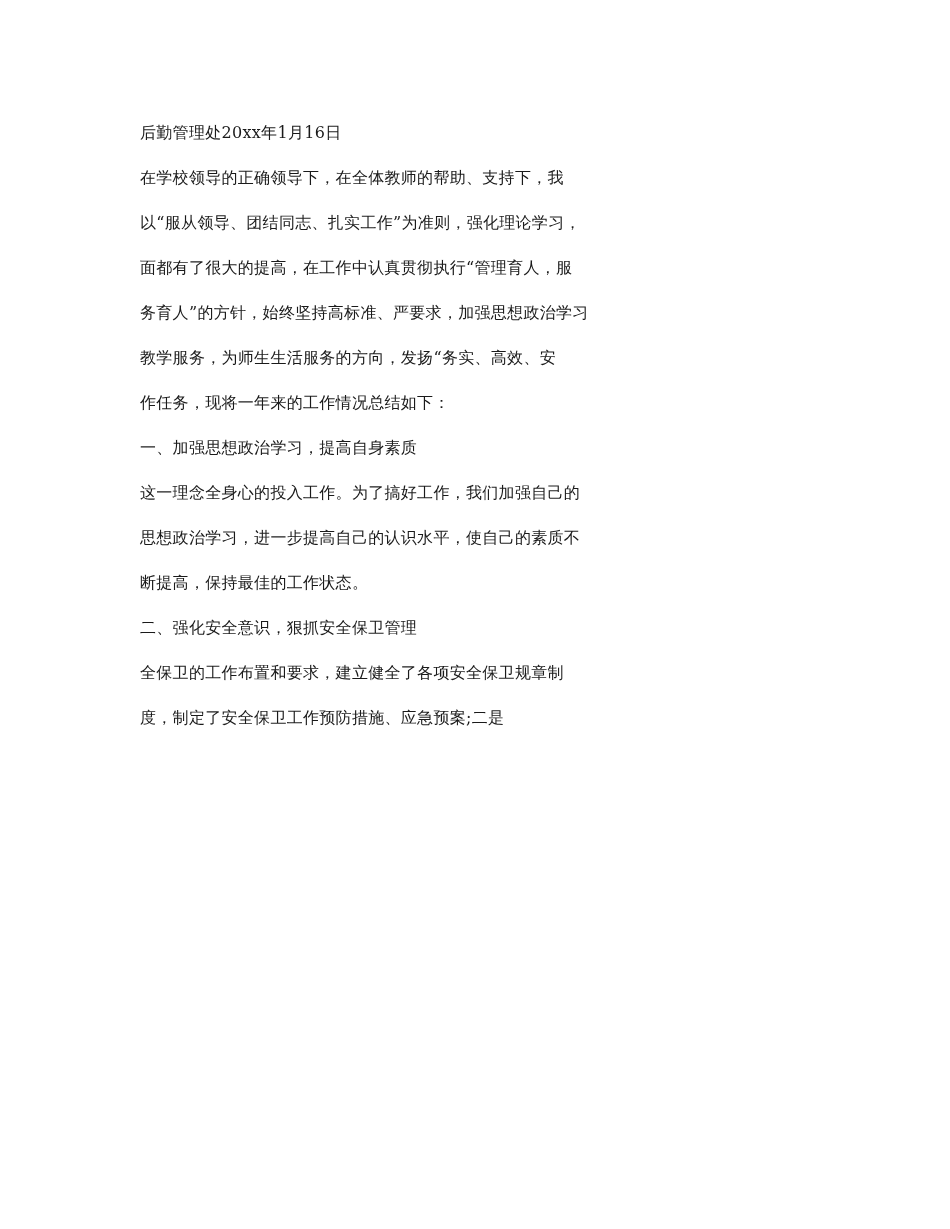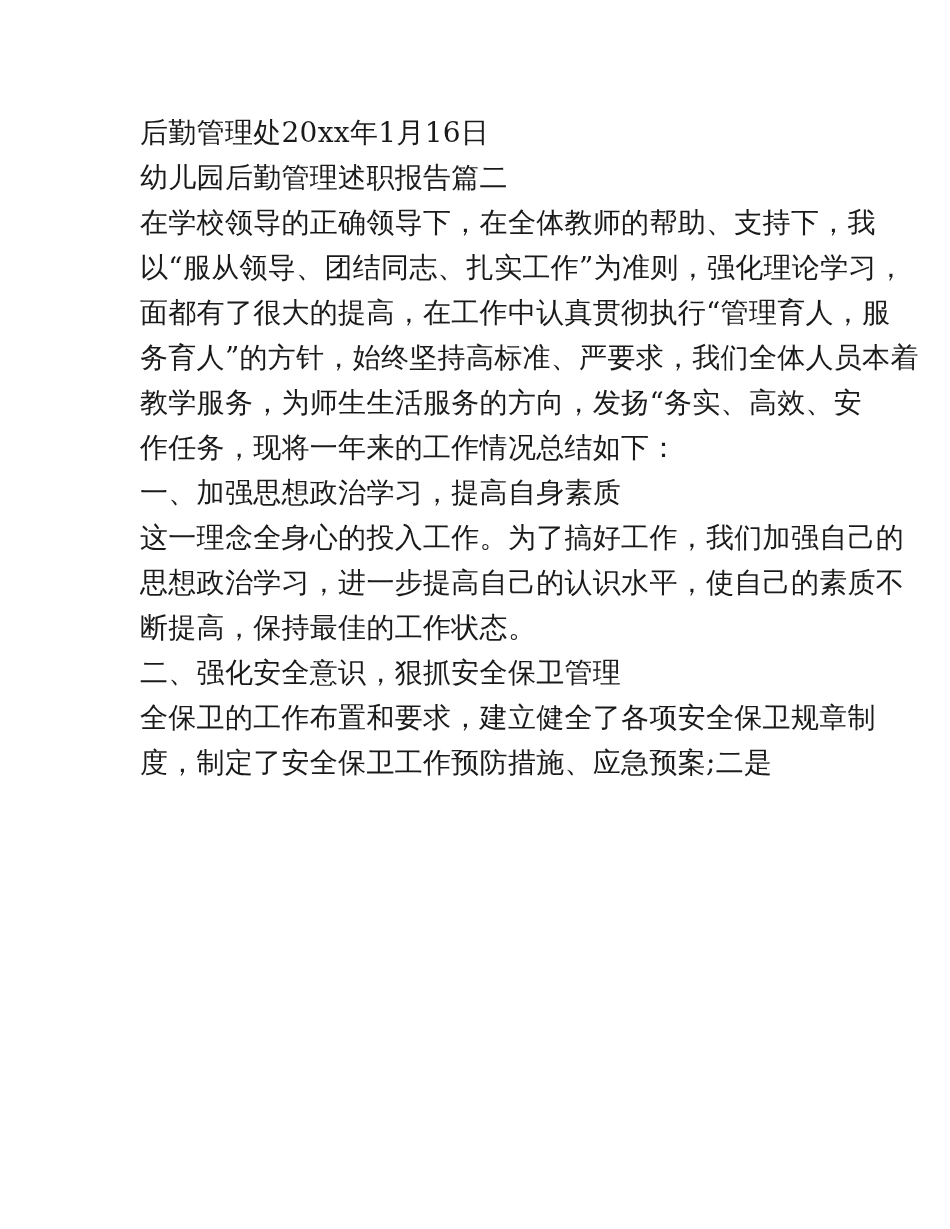--- a/index.html
+++ b/index.html
@@ -15,37 +15,36 @@
       font-family: "DejaVu Serif", "Liberation Serif", serif;
       color: #1a1a1a;
     }
     .page {
       position: absolute;
       left: 140px;
       top: 110px;
       width: 680px;
     }
     .line {
-      font-size: 28px;
+      font-size: 16px;
       line-height: 45px;
       height: 45px;
       white-space: nowrap;
       letter-spacing: 0.3px;
     }
   </style>
 </head>
 <body>
 
 <div class="page">
   <div class="line">后勤管理处20xx年1月16日</div>
-  <div class="line">幼儿园后勤管理述职报告篇二</div>
   <div class="line">在学校领导的正确领导下，在全体教师的帮助、支持下，我</div>
   <div class="line">以“服从领导、团结同志、扎实工作”为准则，强化理论学习，</div>
   <div class="line">面都有了很大的提高，在工作中认真贯彻执行“管理育人，服</div>
-  <div class="line">务育人”的方针，始终坚持高标准、严要求，我们全体人员本着</div>
+  <div class="line">务育人”的方针，始终坚持高标准、严要求，加强思想政治学习</div>
   <div class="line">教学服务，为师生生活服务的方向，发扬“务实、高效、安</div>
   <div class="line">作任务，现将一年来的工作情况总结如下：</div>
   <div class="line">一、加强思想政治学习，提高自身素质</div>
   <div class="line">这一理念全身心的投入工作。为了搞好工作，我们加强自己的</div>
   <div class="line">思想政治学习，进一步提高自己的认识水平，使自己的素质不</div>
   <div class="line">断提高，保持最佳的工作状态。</div>
   <div class="line">二、强化安全意识，狠抓安全保卫管理</div>
   <div class="line">全保卫的工作布置和要求，建立健全了各项安全保卫规章制</div>
   <div class="line">度，制定了安全保卫工作预防措施、应急预案;二是</div>
 </div>

